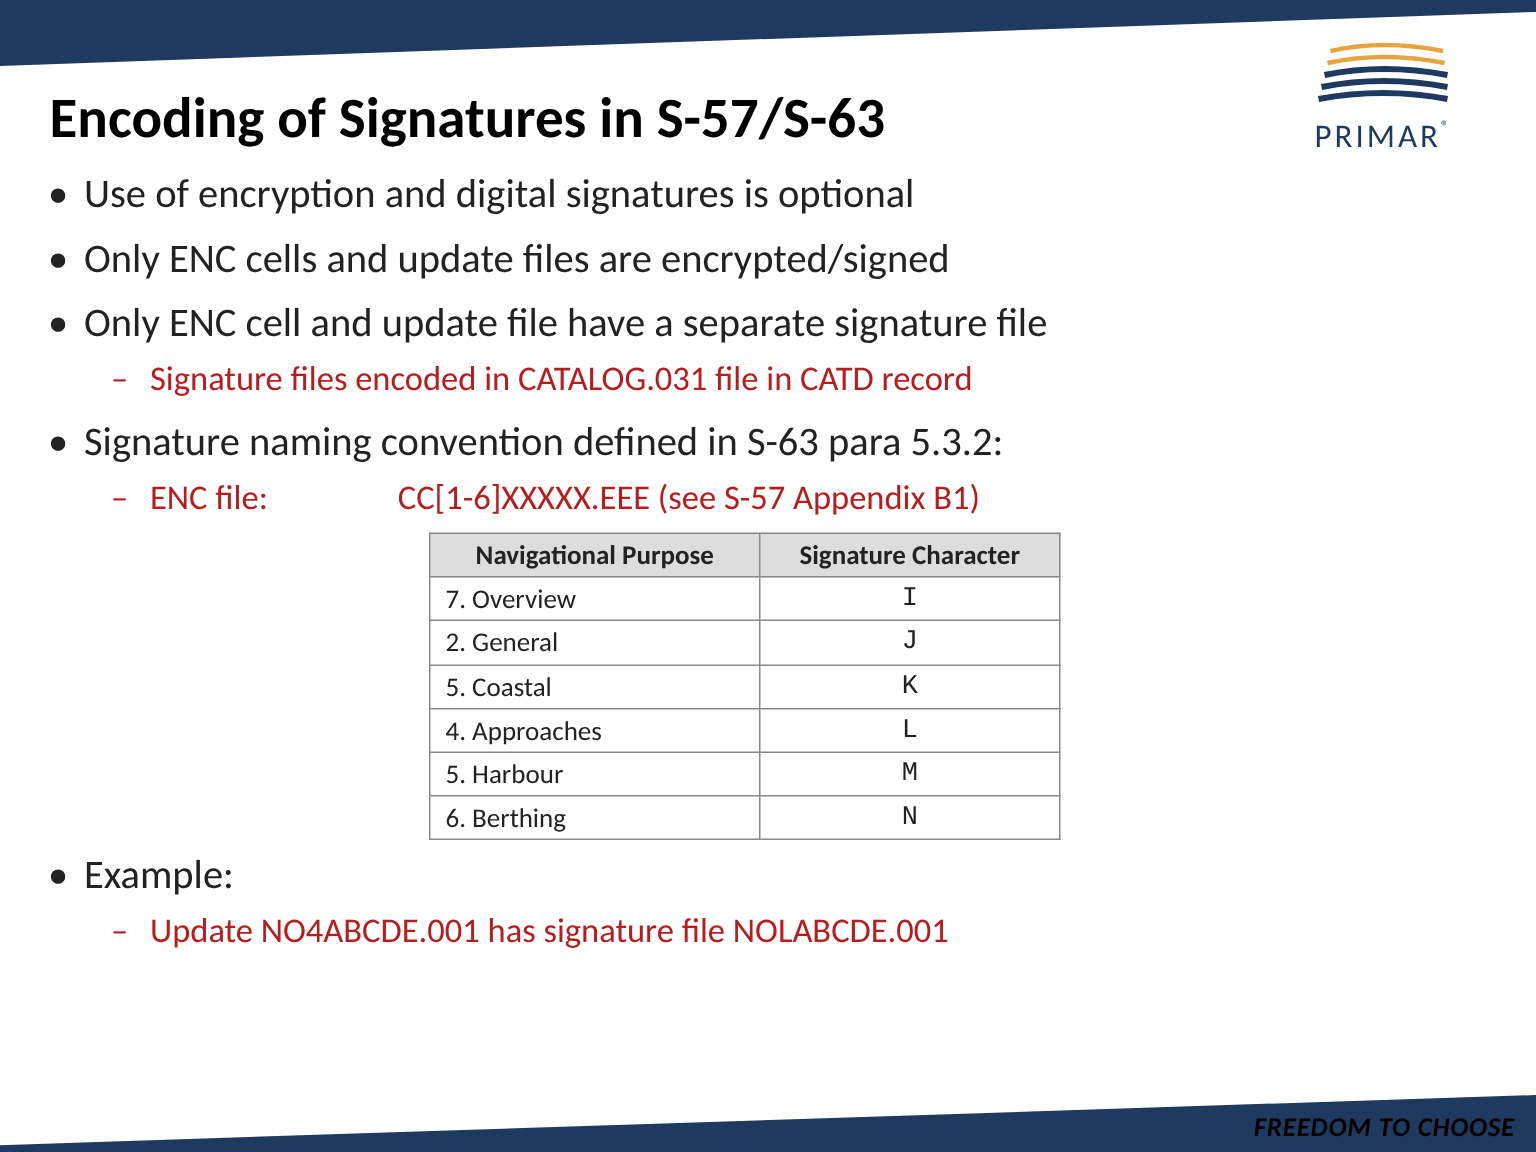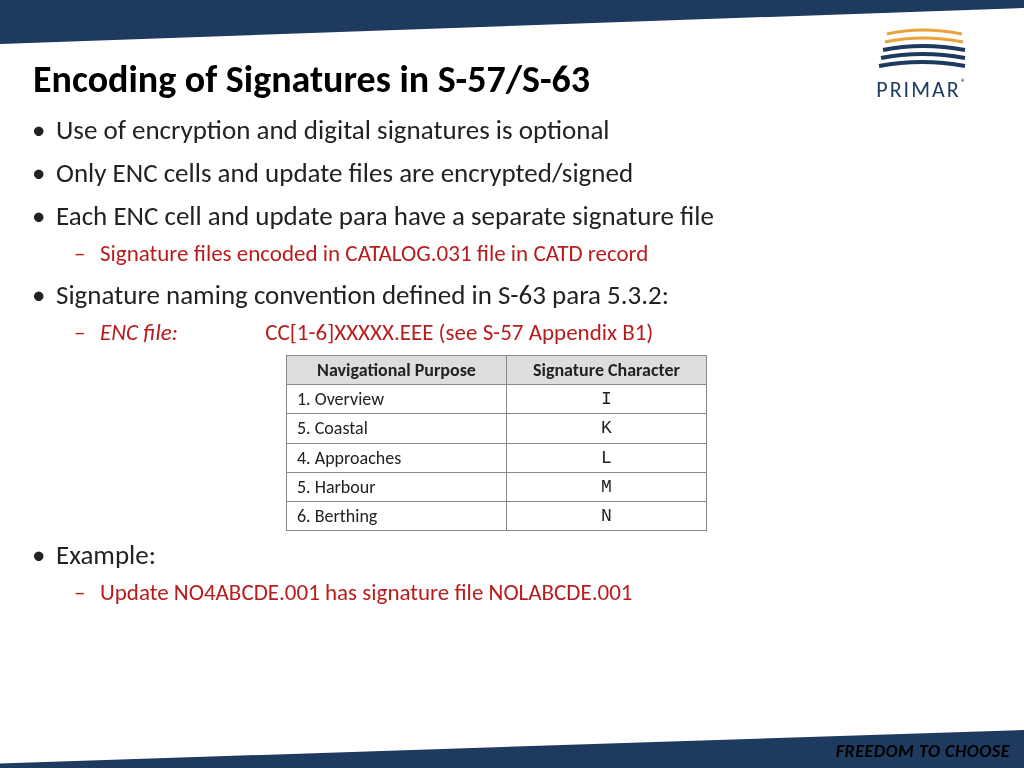--- a/index.html
+++ b/index.html
@@ -11,21 +11,21 @@
   .logo-text { font-size: 22px; letter-spacing: 2px; color: #1e3a5f; font-weight: 400; }
   .logo-text sup { font-size: 10px; vertical-align: top; }
   .title { position: absolute; top: 56px; left: 33px; font-size: 38px; font-weight: 700; color: #000; }
   .content { position: absolute; top: 110px; left: 20px; right: 20px; color: #222; }
   ul.main { list-style: none; }
   ul.main > li { position: relative; padding-left: 36px; font-size: 27px; line-height: 1.45; margin-bottom: 4px; }
   ul.main > li::before { content: "•"; position: absolute; left: 12px; top: 0; font-size: 27px; }
   ul.sub { list-style: none; margin-top: 2px; }
   ul.sub > li { position: relative; padding-left: 44px; font-size: 23px; line-height: 1.45; margin-bottom: 2px; color: #b91c1c; }
   ul.sub > li::before { content: "–"; position: absolute; left: 18px; top: 0; }
-  .file-label { display: inline-block; width: 160px; font-style: italic; }
+  .file-label { display: inline-block; width: 160px; }
   .table-wrap { margin: 6px 0 4px 230px; }
   table { border-collapse: collapse; font-size: 18px; }
   th, td { border: 1px solid #888; padding: 1px 10px; text-align: left; }
   th { background: #ddd; font-weight: 700; text-align: center; }
   td.sig { font-family: "Courier New", monospace; text-align: center; width: 200px; }
   td.nav { width: 220px; }
   .bottom-bar { position: absolute; bottom: 0; left: 0; width: 100%; height: 38px; background: #1e3a5f; clip-path: polygon(0 100%, 100% 100%, 100% 0, 0 88%); }
   .tagline { position: absolute; bottom: 6px; right: 14px; font-size: 18px; font-weight: 700; font-style: italic; color: #000000; letter-spacing: 0.5px; }
 </style>
 </head>
@@ -45,43 +45,47 @@
     <div class="logo-text"><span>PRIMAR</span><sup>®</sup></div>
   </div>
 
   <h1 class="title">Encoding of Signatures in S-57/S-63</h1>
 
   <div class="content">
     <ul class="main">
       <li>Use of encryption and digital signatures is optional</li>
       <li>Only ENC cells and update files are encrypted/signed</li>
       <li>
-        <span>Each ENC cell and update para have a separate signature file</span>
+        <span>Only ENC cell and update file have a separate signature file</span>
         <ul class="sub">
           <li>Signature files encoded in CATALOG.031 file in CATD record</li>
         </ul>
       </li>
       <li>
         <span>Signature naming convention defined in S-63 para 5.3.2:</span>
         <ul class="sub">
           <li>
             <span class="file-label">ENC file:</span>
             <span>CC[1-6]XXXXX.EEE (see S-57 Appendix B1)</span>
           </li>
         </ul>
         <div class="table-wrap">
           <table>
             <tbody>
                 <tr>
               <th>Navigational Purpose</th>
               <th>Signature Character</th>
             </tr>
             <tr>
-                  <td class="nav">1. Overview</td>
+                  <td class="nav">7. Overview</td>
                   <td class="sig">I</td>
+                </tr>
+            <tr>
+                  <td class="nav">2. General</td>
+                  <td class="sig">J</td>
                 </tr>
             <tr>
                   <td class="nav">5. Coastal</td>
                   <td class="sig">K</td>
                 </tr>
             <tr>
                   <td class="nav">4. Approaches</td>
                   <td class="sig">L</td>
                 </tr>
             <tr>

